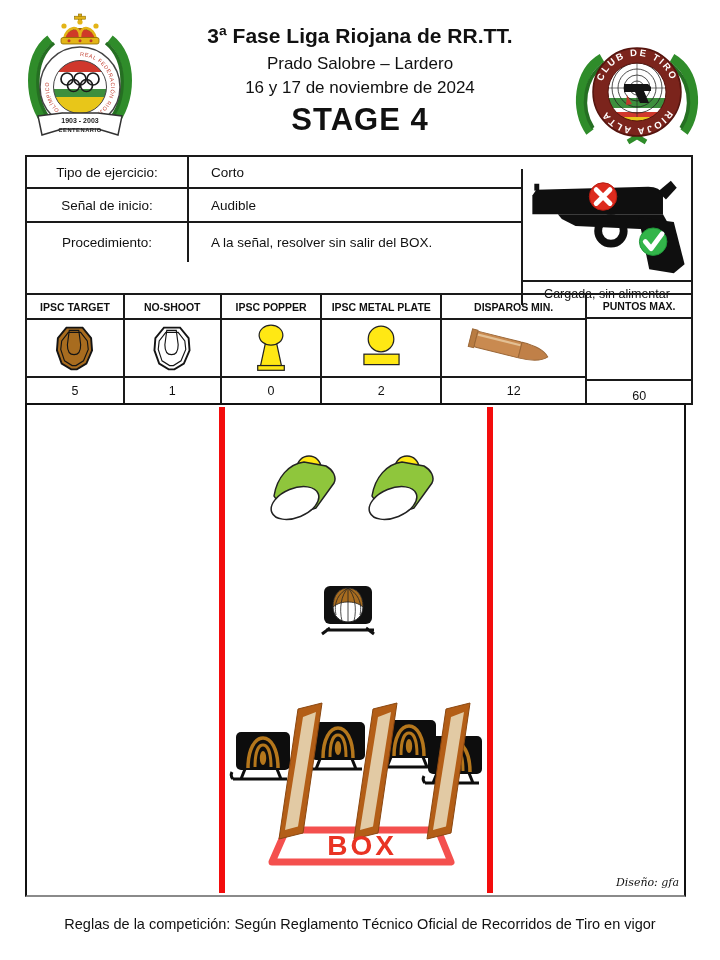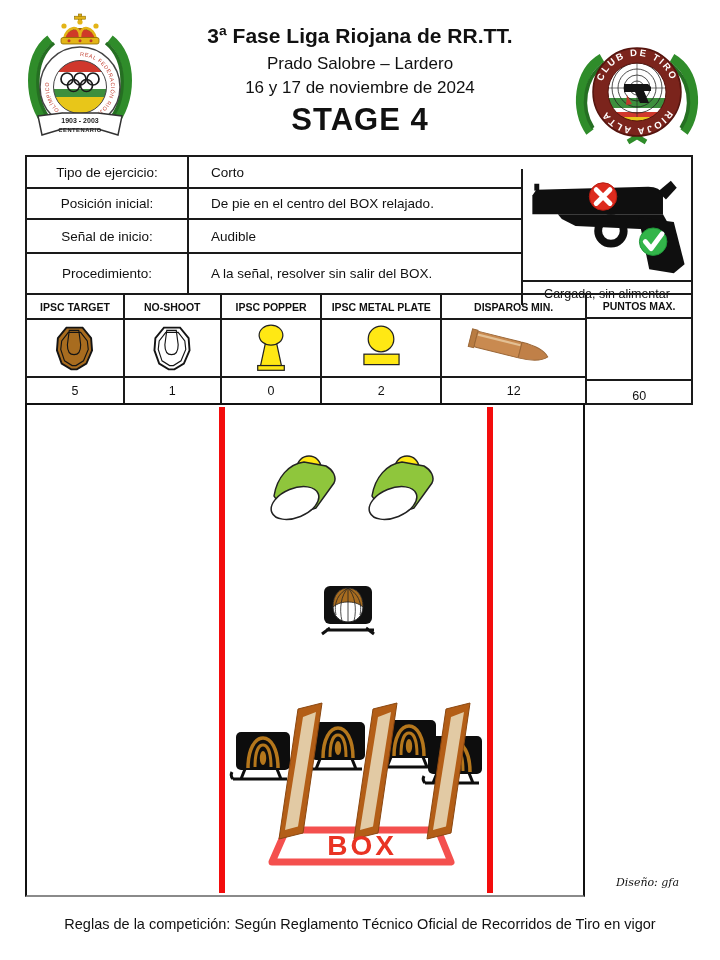--- a/index.html
+++ b/index.html
@@ -28,21 +28,21 @@
   .t2{left:25px;top:293px;width:668px;height:112px;border:2px solid #1a1a1a;box-sizing:border-box;
       display:flex;}
   .t2col{box-sizing:border-box;border-right:2px solid #1a1a1a;display:flex;flex-direction:column;}
   .t2col:last-child{border-right:none;gap:8px;}
   .t2h{height:25px;box-sizing:border-box;border-bottom:2px solid #1a1a1a;display:flex;
        align-items:center;justify-content:center;font-size:10.5px;font-weight:bold;}
   .t2i{height:58px;box-sizing:border-box;border-bottom:2px solid #1a1a1a;display:flex;
        align-items:center;justify-content:center;}
   .t2v{flex:1;display:flex;align-items:center;justify-content:center;font-size:12.5px;}
   
-  .diag{left:25px;top:403px;width:560px;height:494px;box-sizing:border-box;
+  .diag{left:25px;top:403px;width:661px;height:494px;box-sizing:border-box;
         border:2px solid #111;border-bottom:2px solid #8a8a8a;background:#fff;}
   .footer{top:916px;font-size:14.5px;}
 </style>
 </head>
 <body>
 
 <div class="page">
 
   <svg class="abs" style="left:24px;top:13px" width="112" height="130" viewBox="0 0 112 130">
 
@@ -140,24 +140,20 @@
       <textPath href="#cbot" startOffset="50%" text-anchor="middle">RIOJA ALTA</textPath>
     </text>
   </svg>
 
   <div class="abs t1">
     <div class="t1rows">
       <div class="t1row" style="height:32px">
         <div class="t1lab">Tipo de ejercicio:</div>
         <div class="t1val">Corto</div>
       </div>
-      <div class="t1row" style="height:31px">
-        <div class="t1lab">Posición inicial:</div>
-        <div class="t1val">De pie en el centro del BOX relajado.</div>
-      </div>
       <div class="t1row" style="height:34px">
         <div class="t1lab">Señal de inicio:</div>
         <div class="t1val">Audible</div>
       </div>
       <div class="t1row" style="height:39px">
         <div class="t1lab">Procedimiento:</div>
         <div class="t1val">A la señal, resolver sin salir del BOX.</div>
       </div>
     </div>
     <div class="t1gun">

